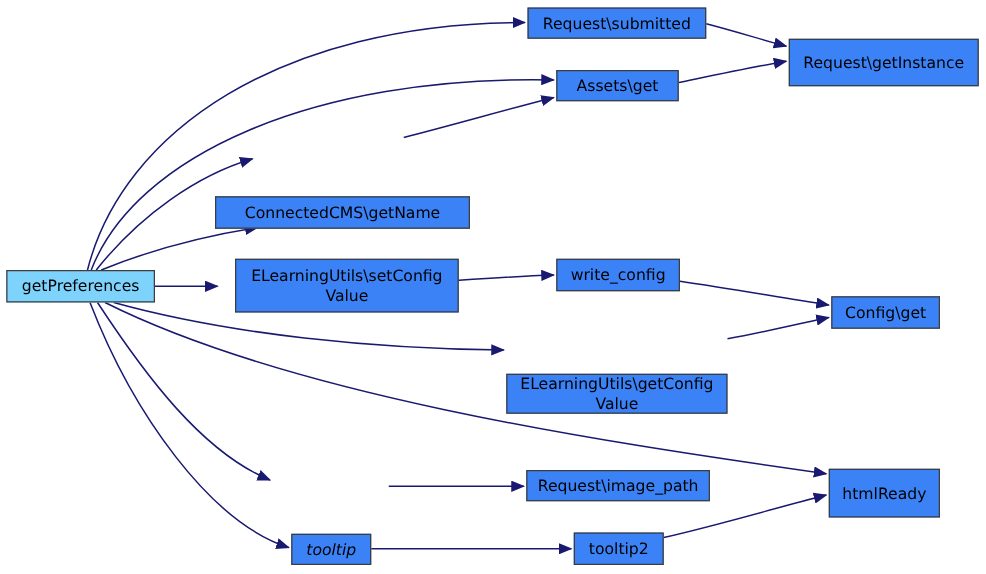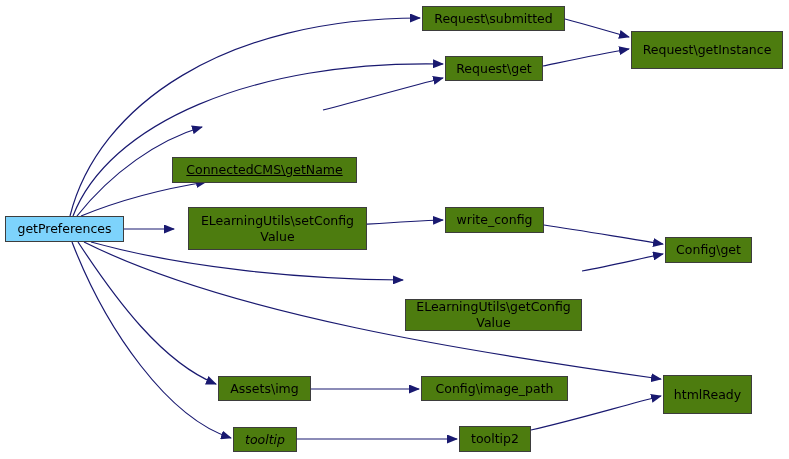--- a/index.html
+++ b/index.html
@@ -5,21 +5,21 @@
   html,body { margin:0; padding:0; background:#ffffff; }
   .stage {
     position:relative; width:789px; height:459px; background:#ffffff;
     font-family:"DejaVu Sans", "Liberation Sans", sans-serif;
     overflow:hidden;
   }
   .edges { position:absolute; left:0; top:0; width:789px; height:459px; }
   .edge { fill:none; stroke:#191970; stroke-width:1.2px; }
   .node {
     position:absolute; box-sizing:border-box;
-    border:1px solid #3d3d3d; background:#4d7c0f; color:#000000;
+    border:1px solid #3d3d3d; background:#3b82f6; color:#000000;
     font-size:12.5px; line-height:16px;
     display:flex; align-items:center; justify-content:center;
     text-align:center; white-space:pre-line; padding:1px 3px;
     cursor:pointer;
   }
   .node.root { background:#7dd3fc; cursor:default; }
 </style>
 </head>
 <body>
 
@@ -50,38 +50,37 @@
     <path class="edge" d="M 297,439 L 457,439" marker-end="url(#arrow)"></path>
     <path class="edge" d="M 531,430 C 575,420 618,407 661,396" marker-end="url(#arrow)"></path>
   </svg>
 
   <div class="node root" style="left:5px; top:216px; width:119px; height:26px;">getPreferences</div>
 
   <div class="node" style="left:422px; top:6px; width:143px; height:25px;">Request\submitted</div>
 
   <div class="node" style="left:631px; top:31px; width:152px; height:38px;">Request\getInstance</div>
 
-  <div class="node" style="left:445px; top:56px; width:98px; height:25px;">Request\get</div>
+  <div class="node" style="left:445px; top:56px; width:98px; height:25px;">Assets\get</div>
 
 
-  <div class="node" style="left:172px; top:157px; width:185px; height:26px;text-decoration:underline;">ConnectedCMS\getName</div>
+  <div class="node" style="left:172px; top:157px; width:204px; height:26px;">ConnectedCMS\getName</div>
 
   <div class="node" style="left:176px; top:207px; width:179px; height:43px;margin-left:12px;">ELearningUtils\setConfig
 Value</div>
 
   <div class="node" style="left:445px; top:207px; width:99px; height:26px;">write_config</div>
 
   <div class="node" style="left:665px; top:237px; width:87px; height:26px;">Config\get</div>
 
   <div class="node" style="left:405px; top:259px; width:177px; height:32px;margin-top:40px;">ELearningUtils\getConfig
 Value</div>
 
-  <div class="node" style="left:218px; top:376px; width:93px; height:25px;">Assets\img</div>
 
-  <div class="node" style="left:421px; top:376px; width:147px; height:25px;">Config\image_path</div>
+  <div class="node" style="left:421px; top:376px; width:147px; height:25px;">Request\image_path</div>
 
   <div class="node" style="left:663px; top:375px; width:89px; height:39px;">htmlReady</div>
 
   <div class="node" style="left:233px; top:427px; width:64px; height:25px;font-style:italic;">tooltip</div>
 
   <div class="node" style="left:459px; top:426px; width:72px; height:26px;">tooltip2</div>
 
 </div>
 
 </body></html>

